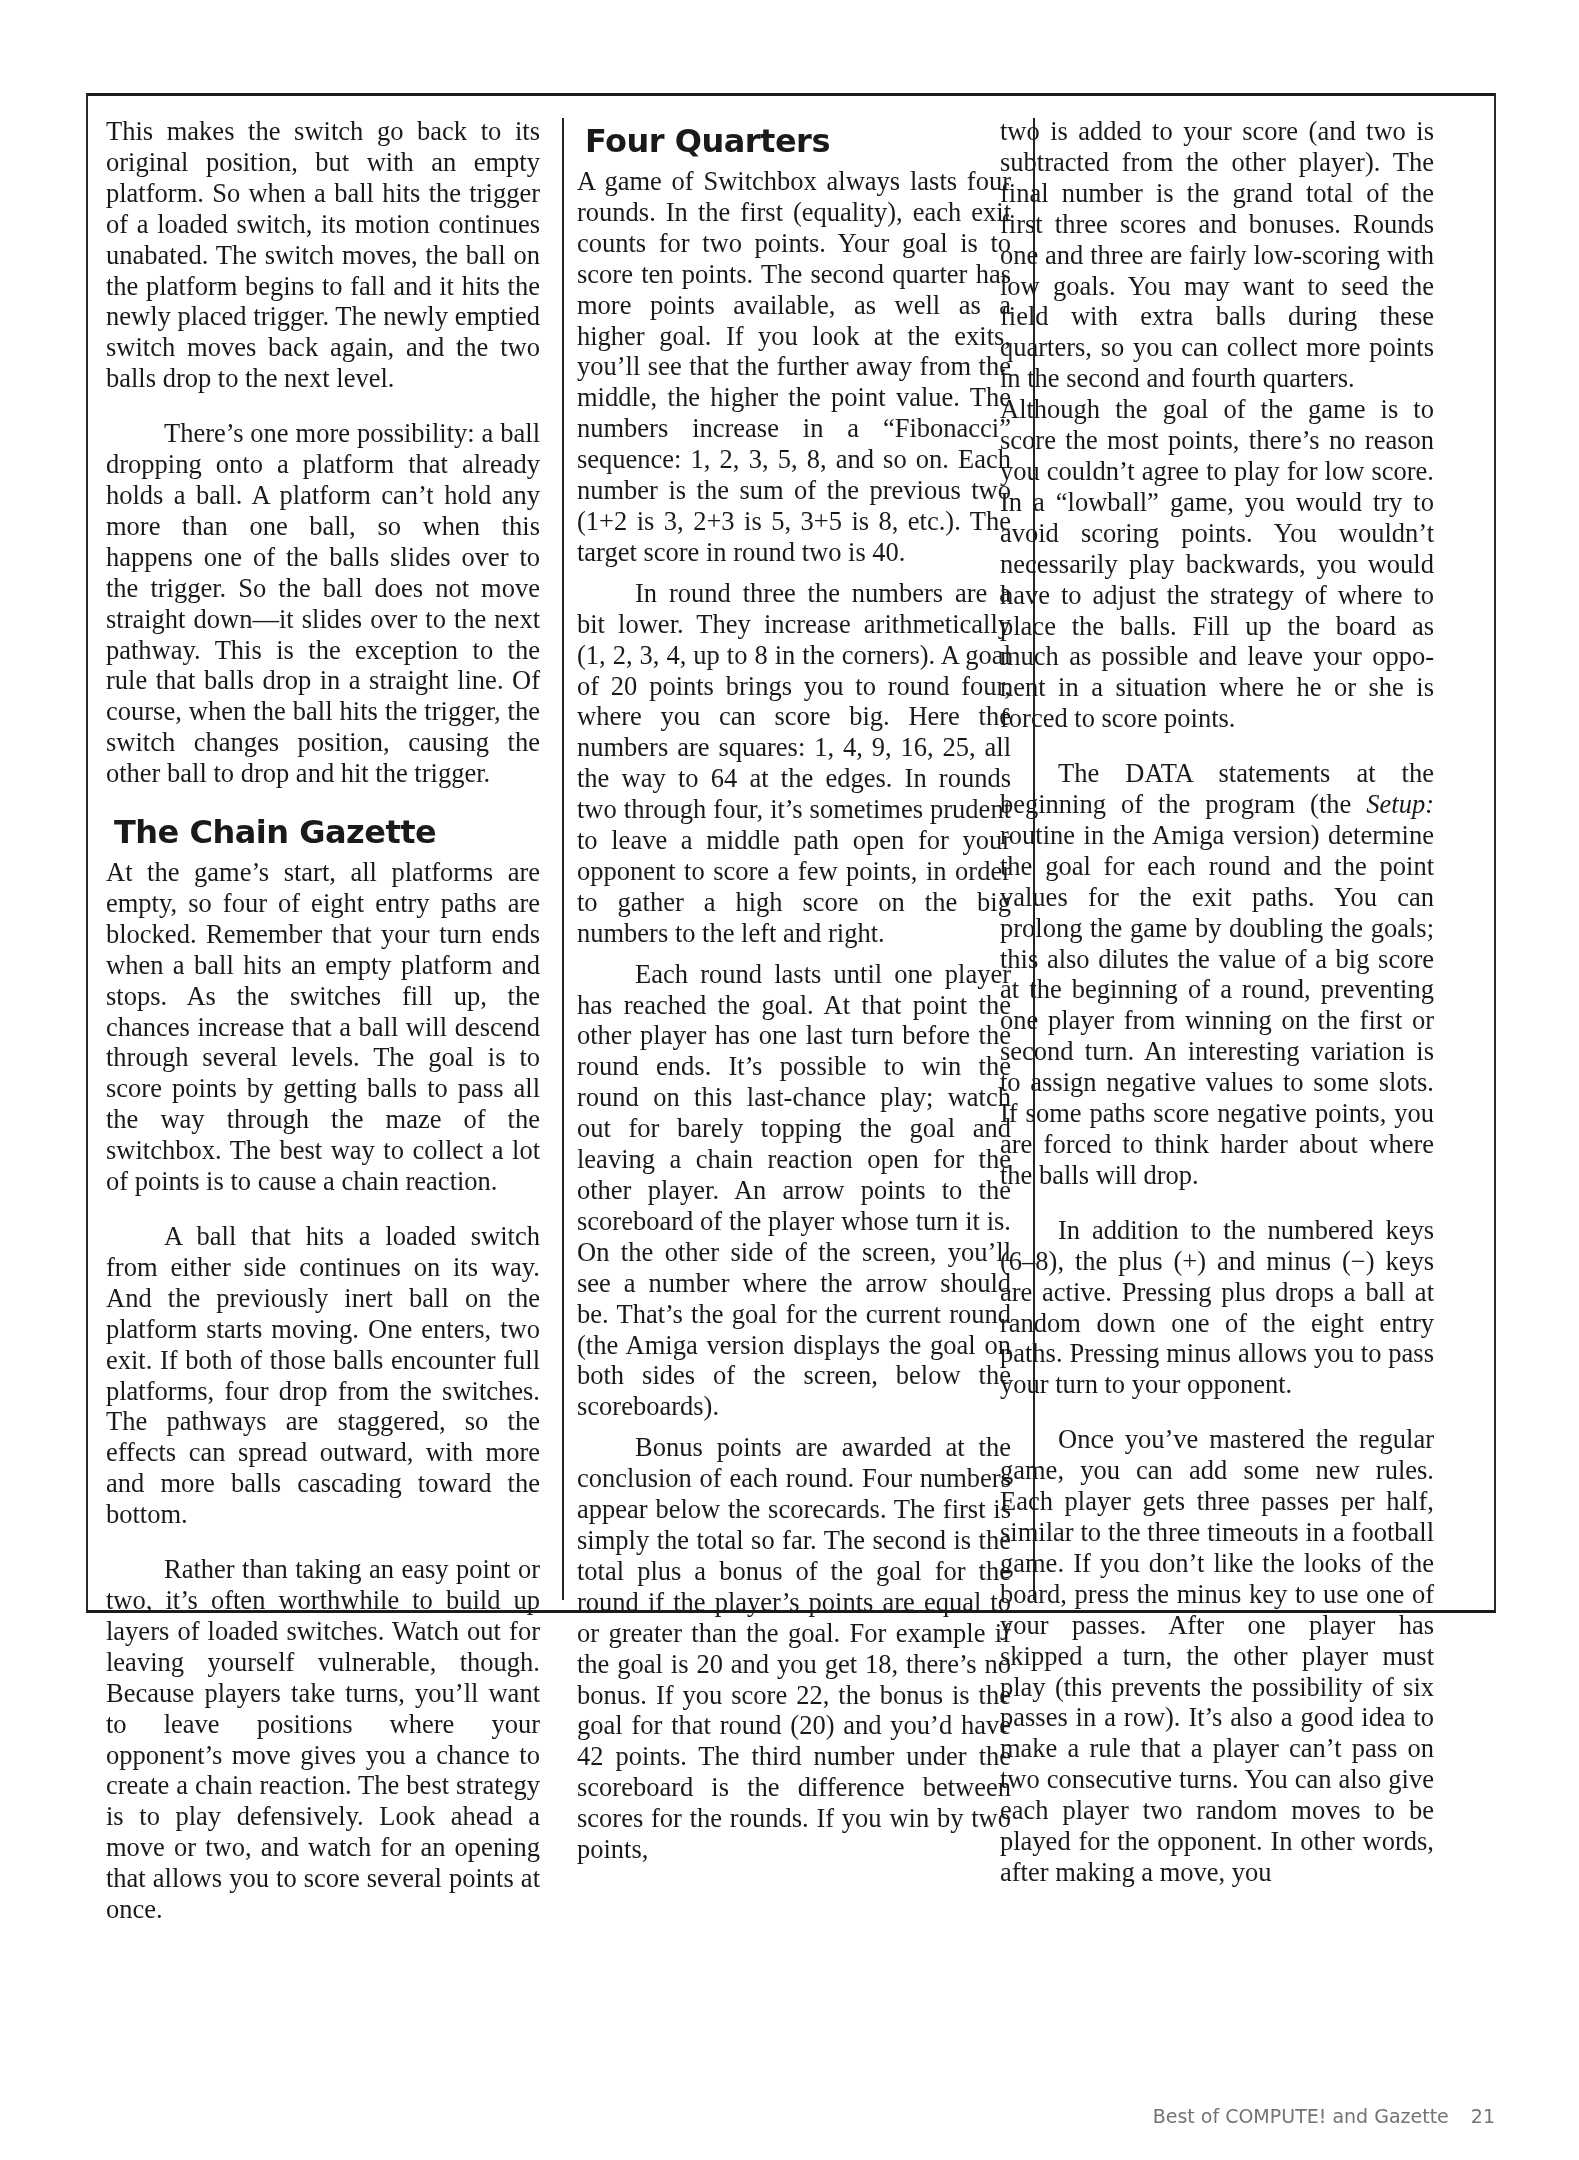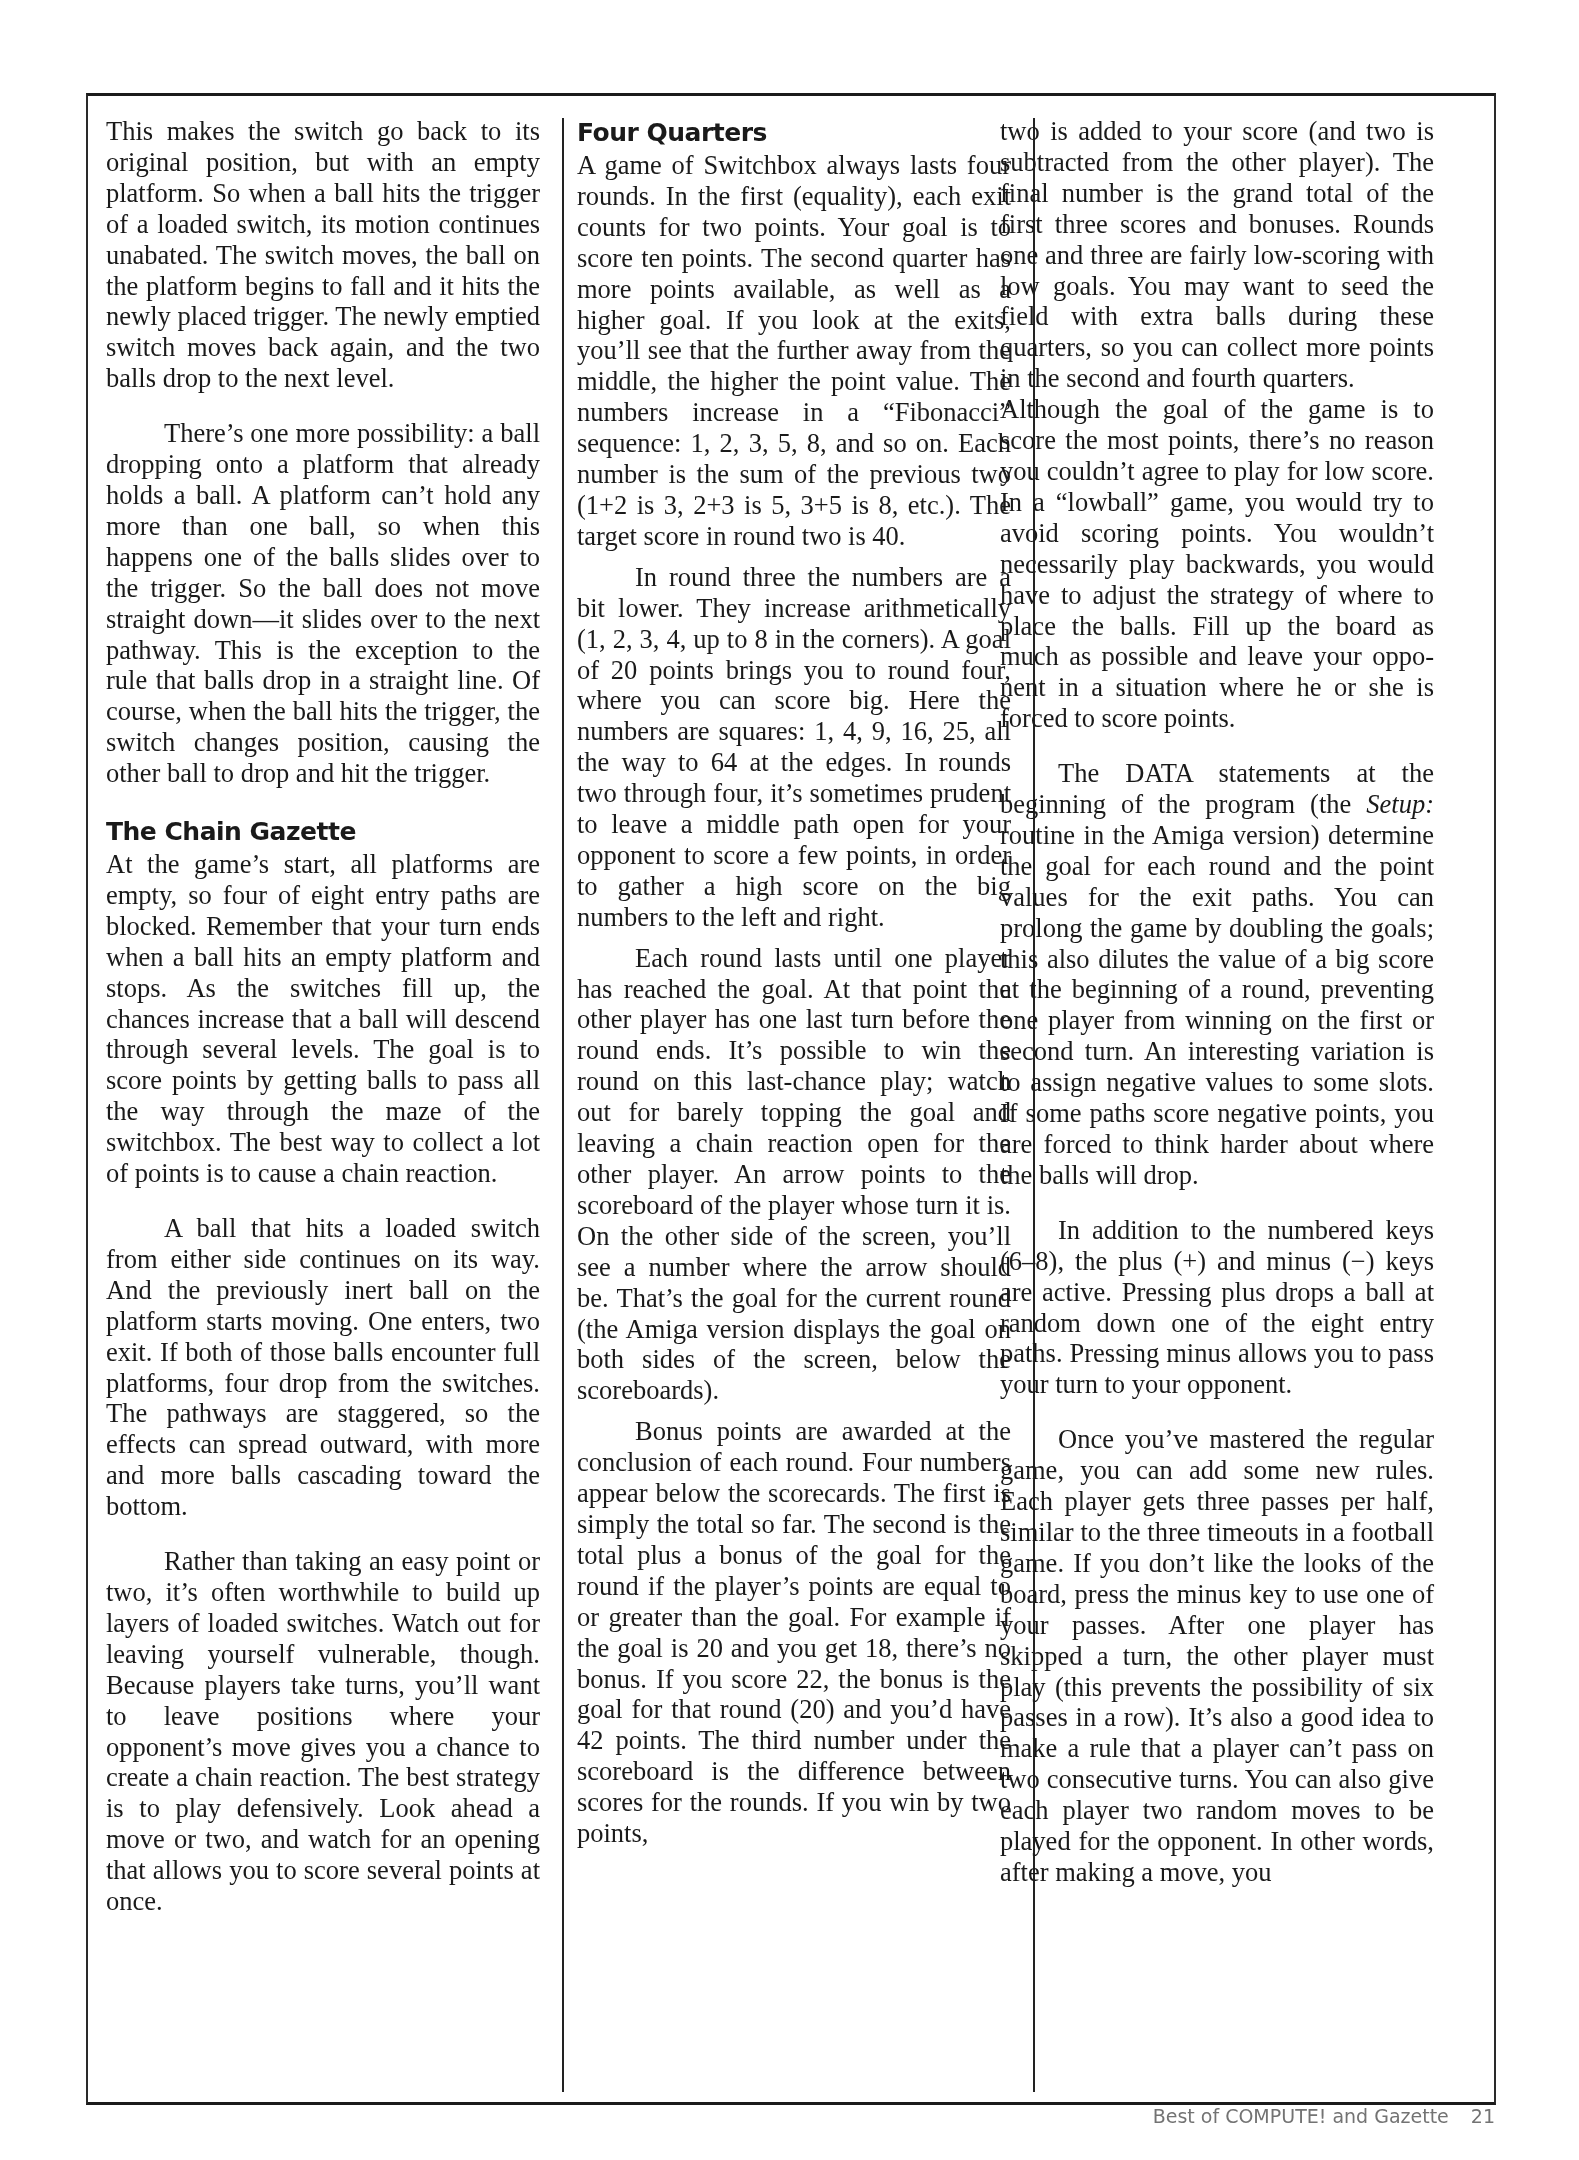--- a/index.html
+++ b/index.html
@@ -12,21 +12,21 @@
       height: 2160px;
       position: relative;
       overflow: hidden;
       color: #1a1a1a;
     }
     .frame {
       position: absolute;
       left: 86px;
       top: 93px;
       width: 1410px;
-      height: 2012px;
+      height: 1520px;
       border-top: 3px solid #1b1b1b;
       border-bottom: 3px solid #1b1b1b;
       border-left: 2px solid #2a2a2a;
       border-right: 2px solid #2a2a2a;
       box-sizing: border-box;
     }
     .column {
       position: absolute;
       top: 20px;
       width: 434px;
@@ -54,23 +54,23 @@
     p.indent {
       text-indent: 58px;
       margin-top: 24px;
     }
     p.para-gap {
       margin-top: 10px;
     }
     h2 {
       font-family: "DejaVu Sans", "Liberation Sans", sans-serif;
       font-weight: bold;
-      font-size: 25px;
+      font-size: 32px;
       line-height: 34px;
-      margin: 0;
+      margin: 8px;
       letter-spacing: -0.5px;
     }
     h2.spaced {
       margin-top: 26px;
     }
     .footer {
       position: absolute;
       right: 84px;
       top: 2104px;
       font-family: "DejaVu Sans", "Liberation Sans", sans-serif;

